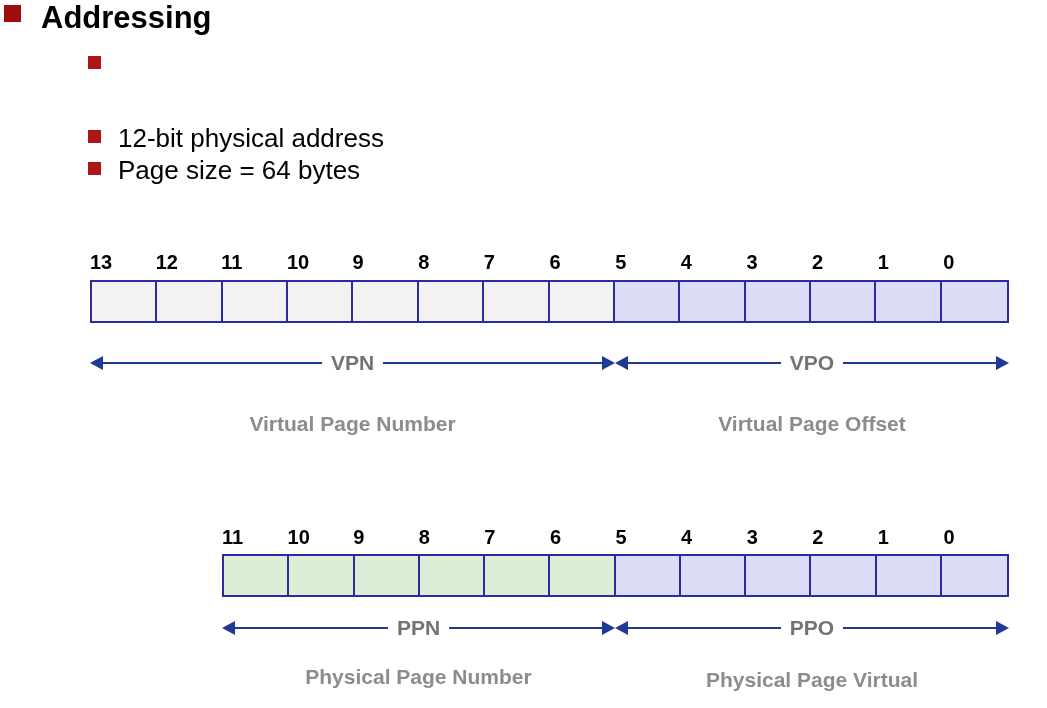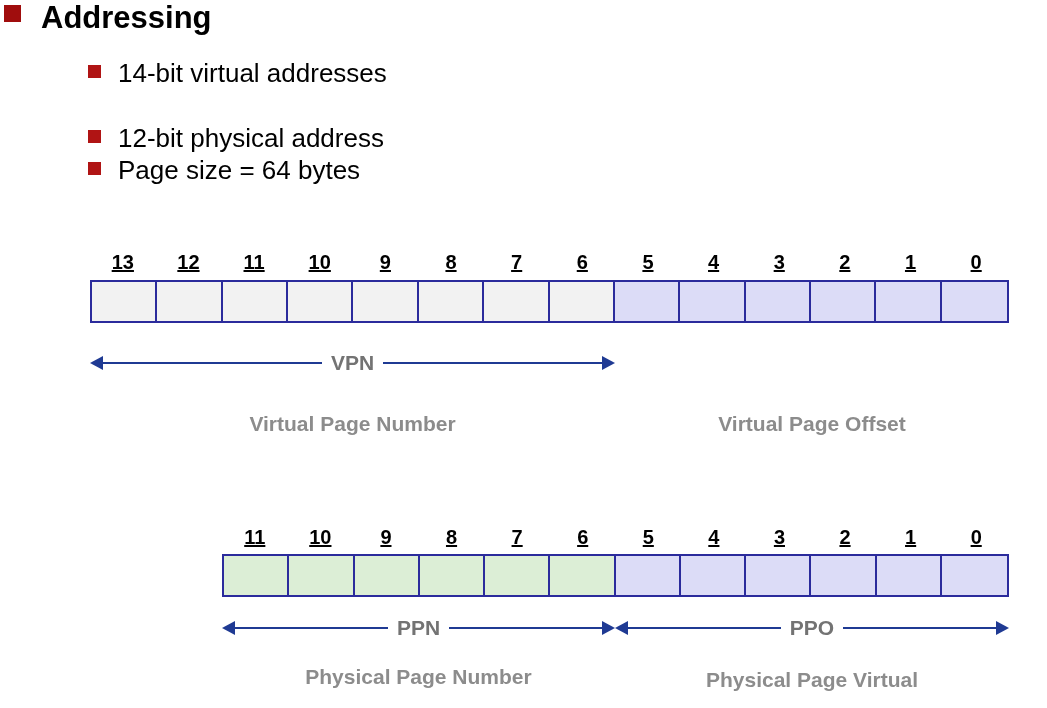--- a/index.html
+++ b/index.html
@@ -61,23 +61,22 @@
 
   
   .diagram { position: absolute; }
 
   .bit-labels { position: absolute; height: 26px; }
   .bit-label {
     position: absolute;
     font-size: 20px;
     font-weight: bold;
     color: #000000;
-    text-align: center;
+    text-align: left;
     line-height: 26px;
-    text-decoration: underline;
   }
 
   .cells {
     position: absolute;
     display: flex;
     border: 2px solid #2b2b9c;
     box-sizing: border-box;
     height: 43px;
   }
   .cell {
@@ -140,21 +139,20 @@
 
 <div class="bullet-list">
 
   <div class="bullet-row bullet-l1">
     <span class="marker-l1"></span>
     <span class="text-l1">Addressing</span>
   </div>
 
   <div class="bullet-row bullet-l2 i0">
     <span class="marker-l2"></span>
-    <span class="text-l2">14-bit virtual addresses</span>
   </div>
 
   <div class="bullet-row bullet-l2 i1">
     <span class="marker-l2"></span>
     <span class="text-l2">12-bit physical address</span>
   </div>
 
   <div class="bullet-row bullet-l2 i2">
     <span class="marker-l2"></span>
     <span class="text-l2">Page size = 64 bytes</span>
@@ -199,20 +197,27 @@
     </div>
 
   <div class="arrow-row" style="left:90px; top:348px; width:919px;">
     <div class="arrow-seg" style="left:0px; width:525px;">
       <span class="arrow-head left"></span>
       <span class="arrow-line"></span>
       <span class="arrow-label">VPN</span>
       <span class="arrow-line"></span>
       <span class="arrow-head right"></span>
     </div>
+    <div class="arrow-seg" style="left:525px; width:394px;">
+      <span class="arrow-head left"></span>
+      <span class="arrow-line"></span>
+      <span class="arrow-label">VPO</span>
+      <span class="arrow-line"></span>
+      <span class="arrow-head right"></span>
+    </div>
   </div>
 
   <div class="sub-label" style="left:90px; top:413px; width:525px;">Virtual Page Number</div>
   <div class="sub-label" style="left:615px; top:413px; width:394px;">Virtual Page Offset</div>
 
 </div>
 
 <div class="diagram" id="pa-diagram" style="left:0; top:0;">
 
   <div class="bit-labels" id="pa-bit-labels" style="left:222px; top:524px; width:787px;">

